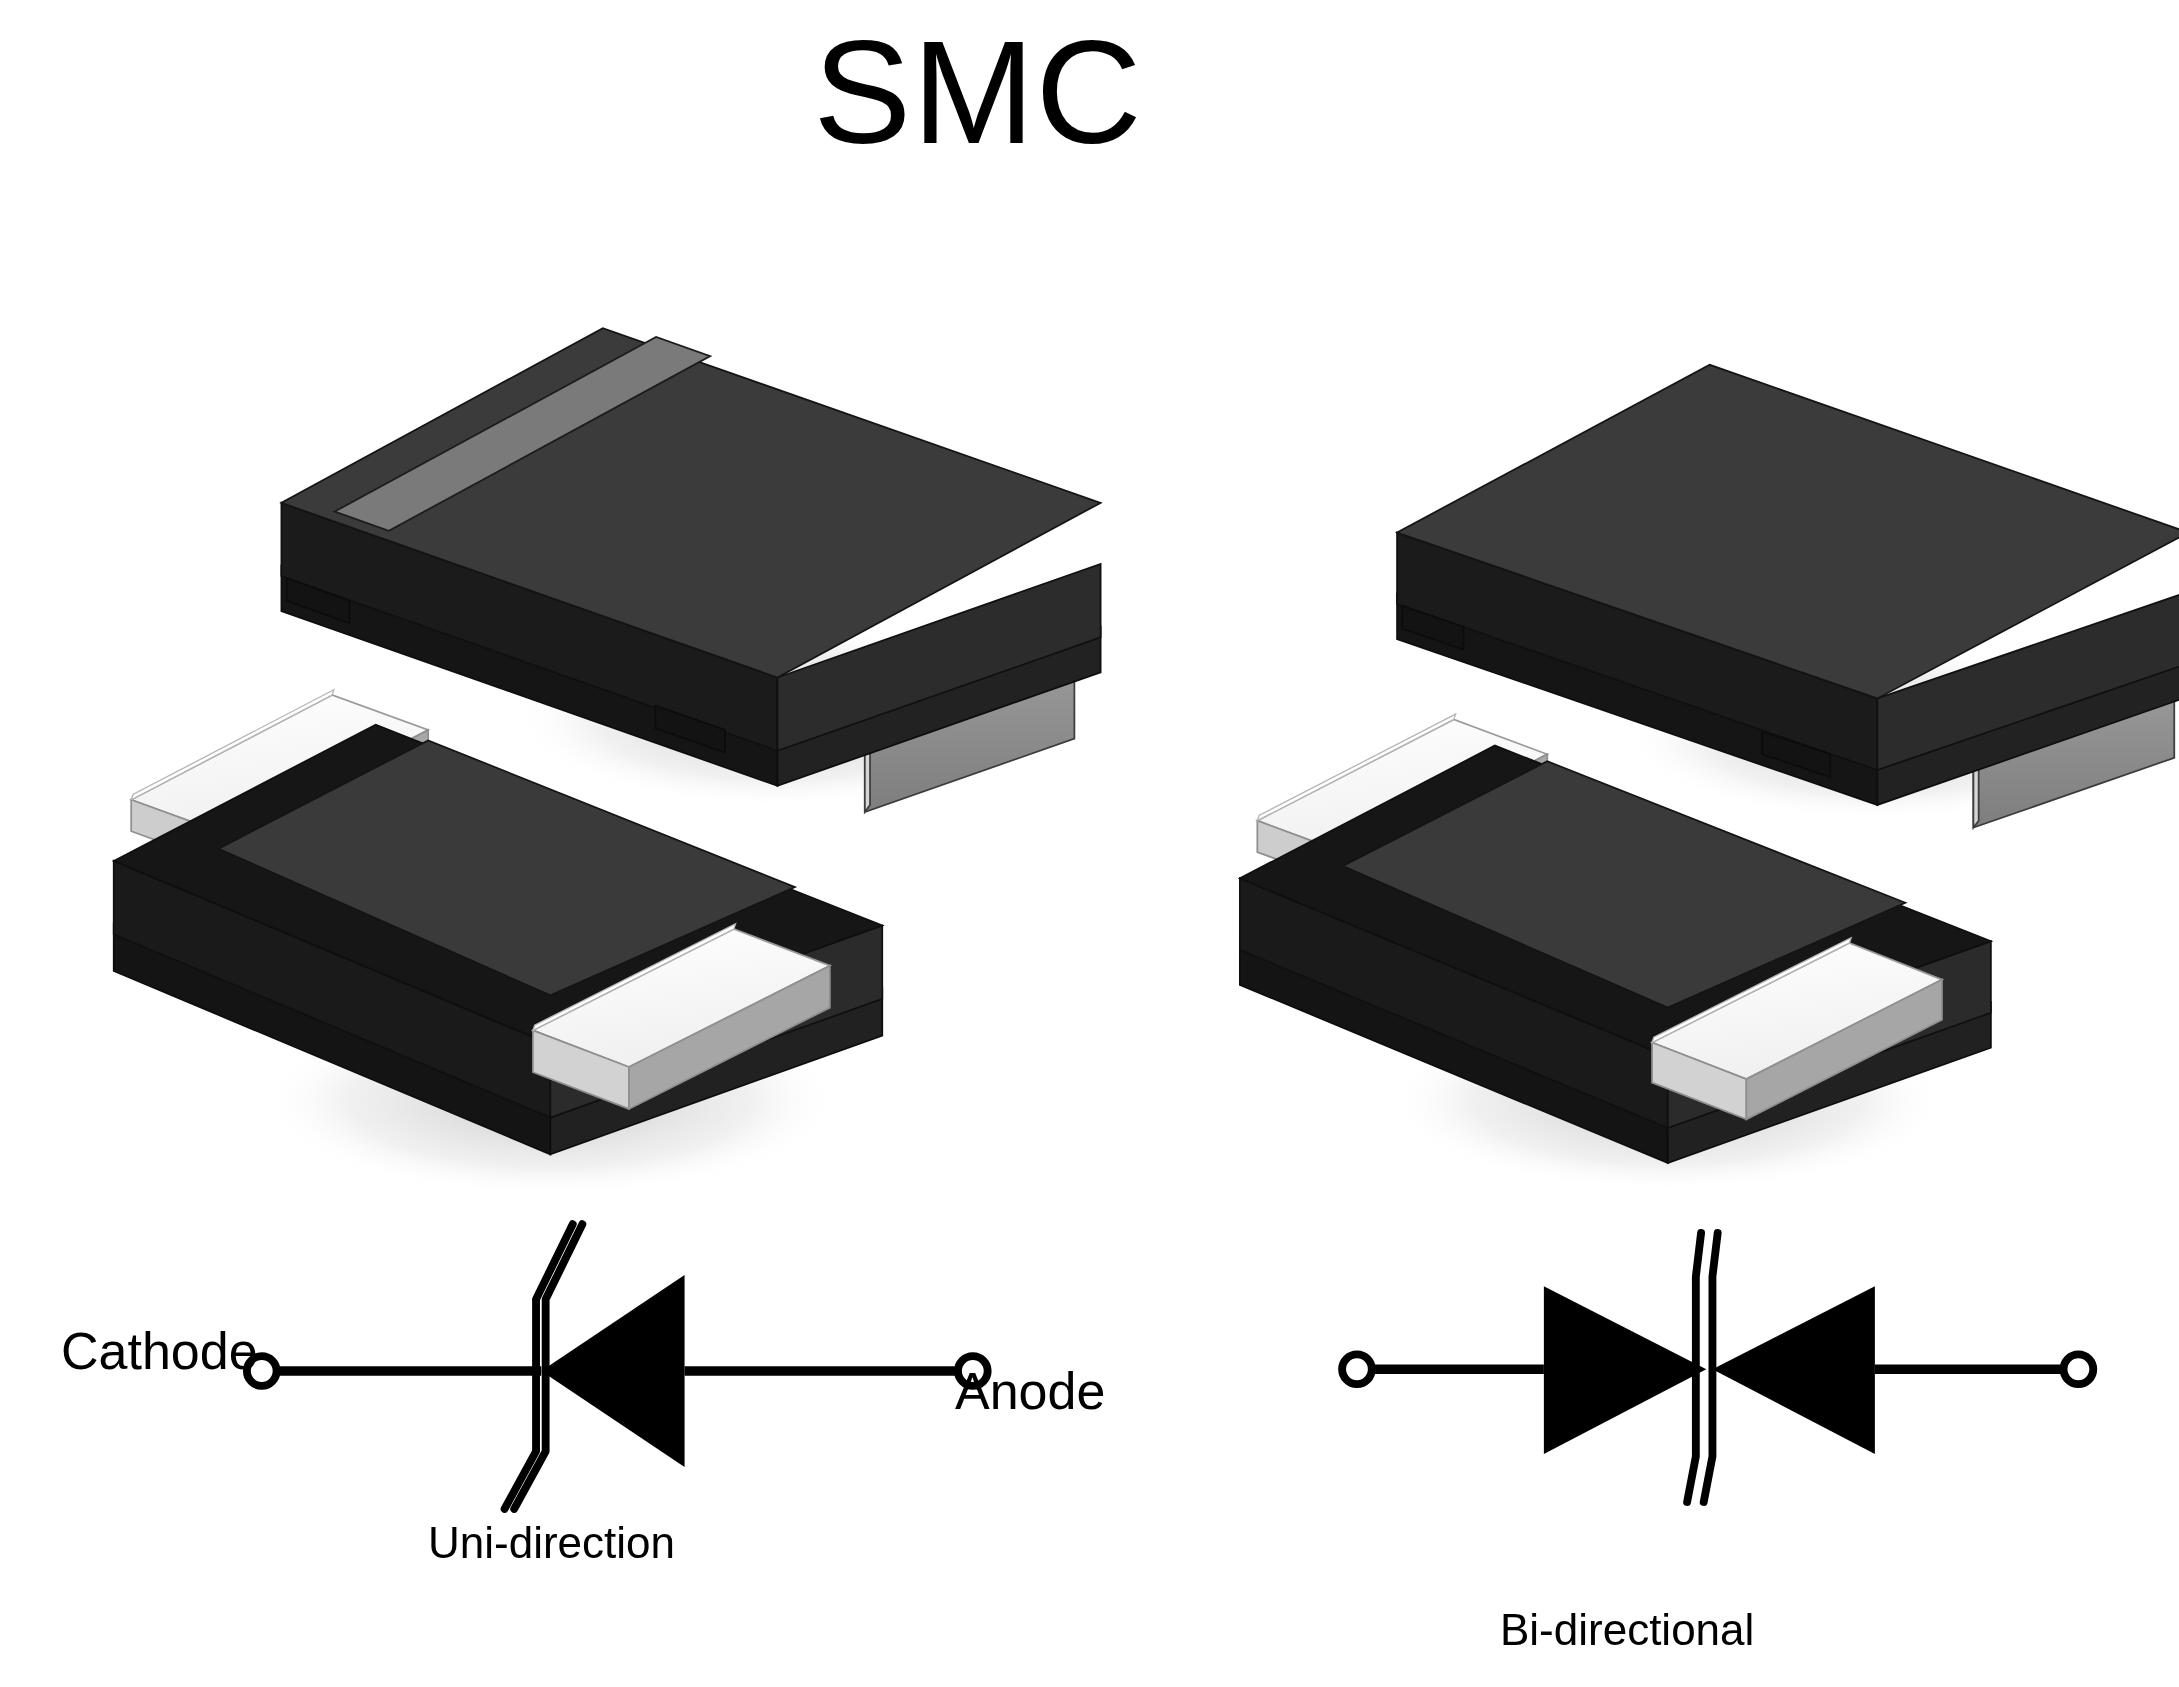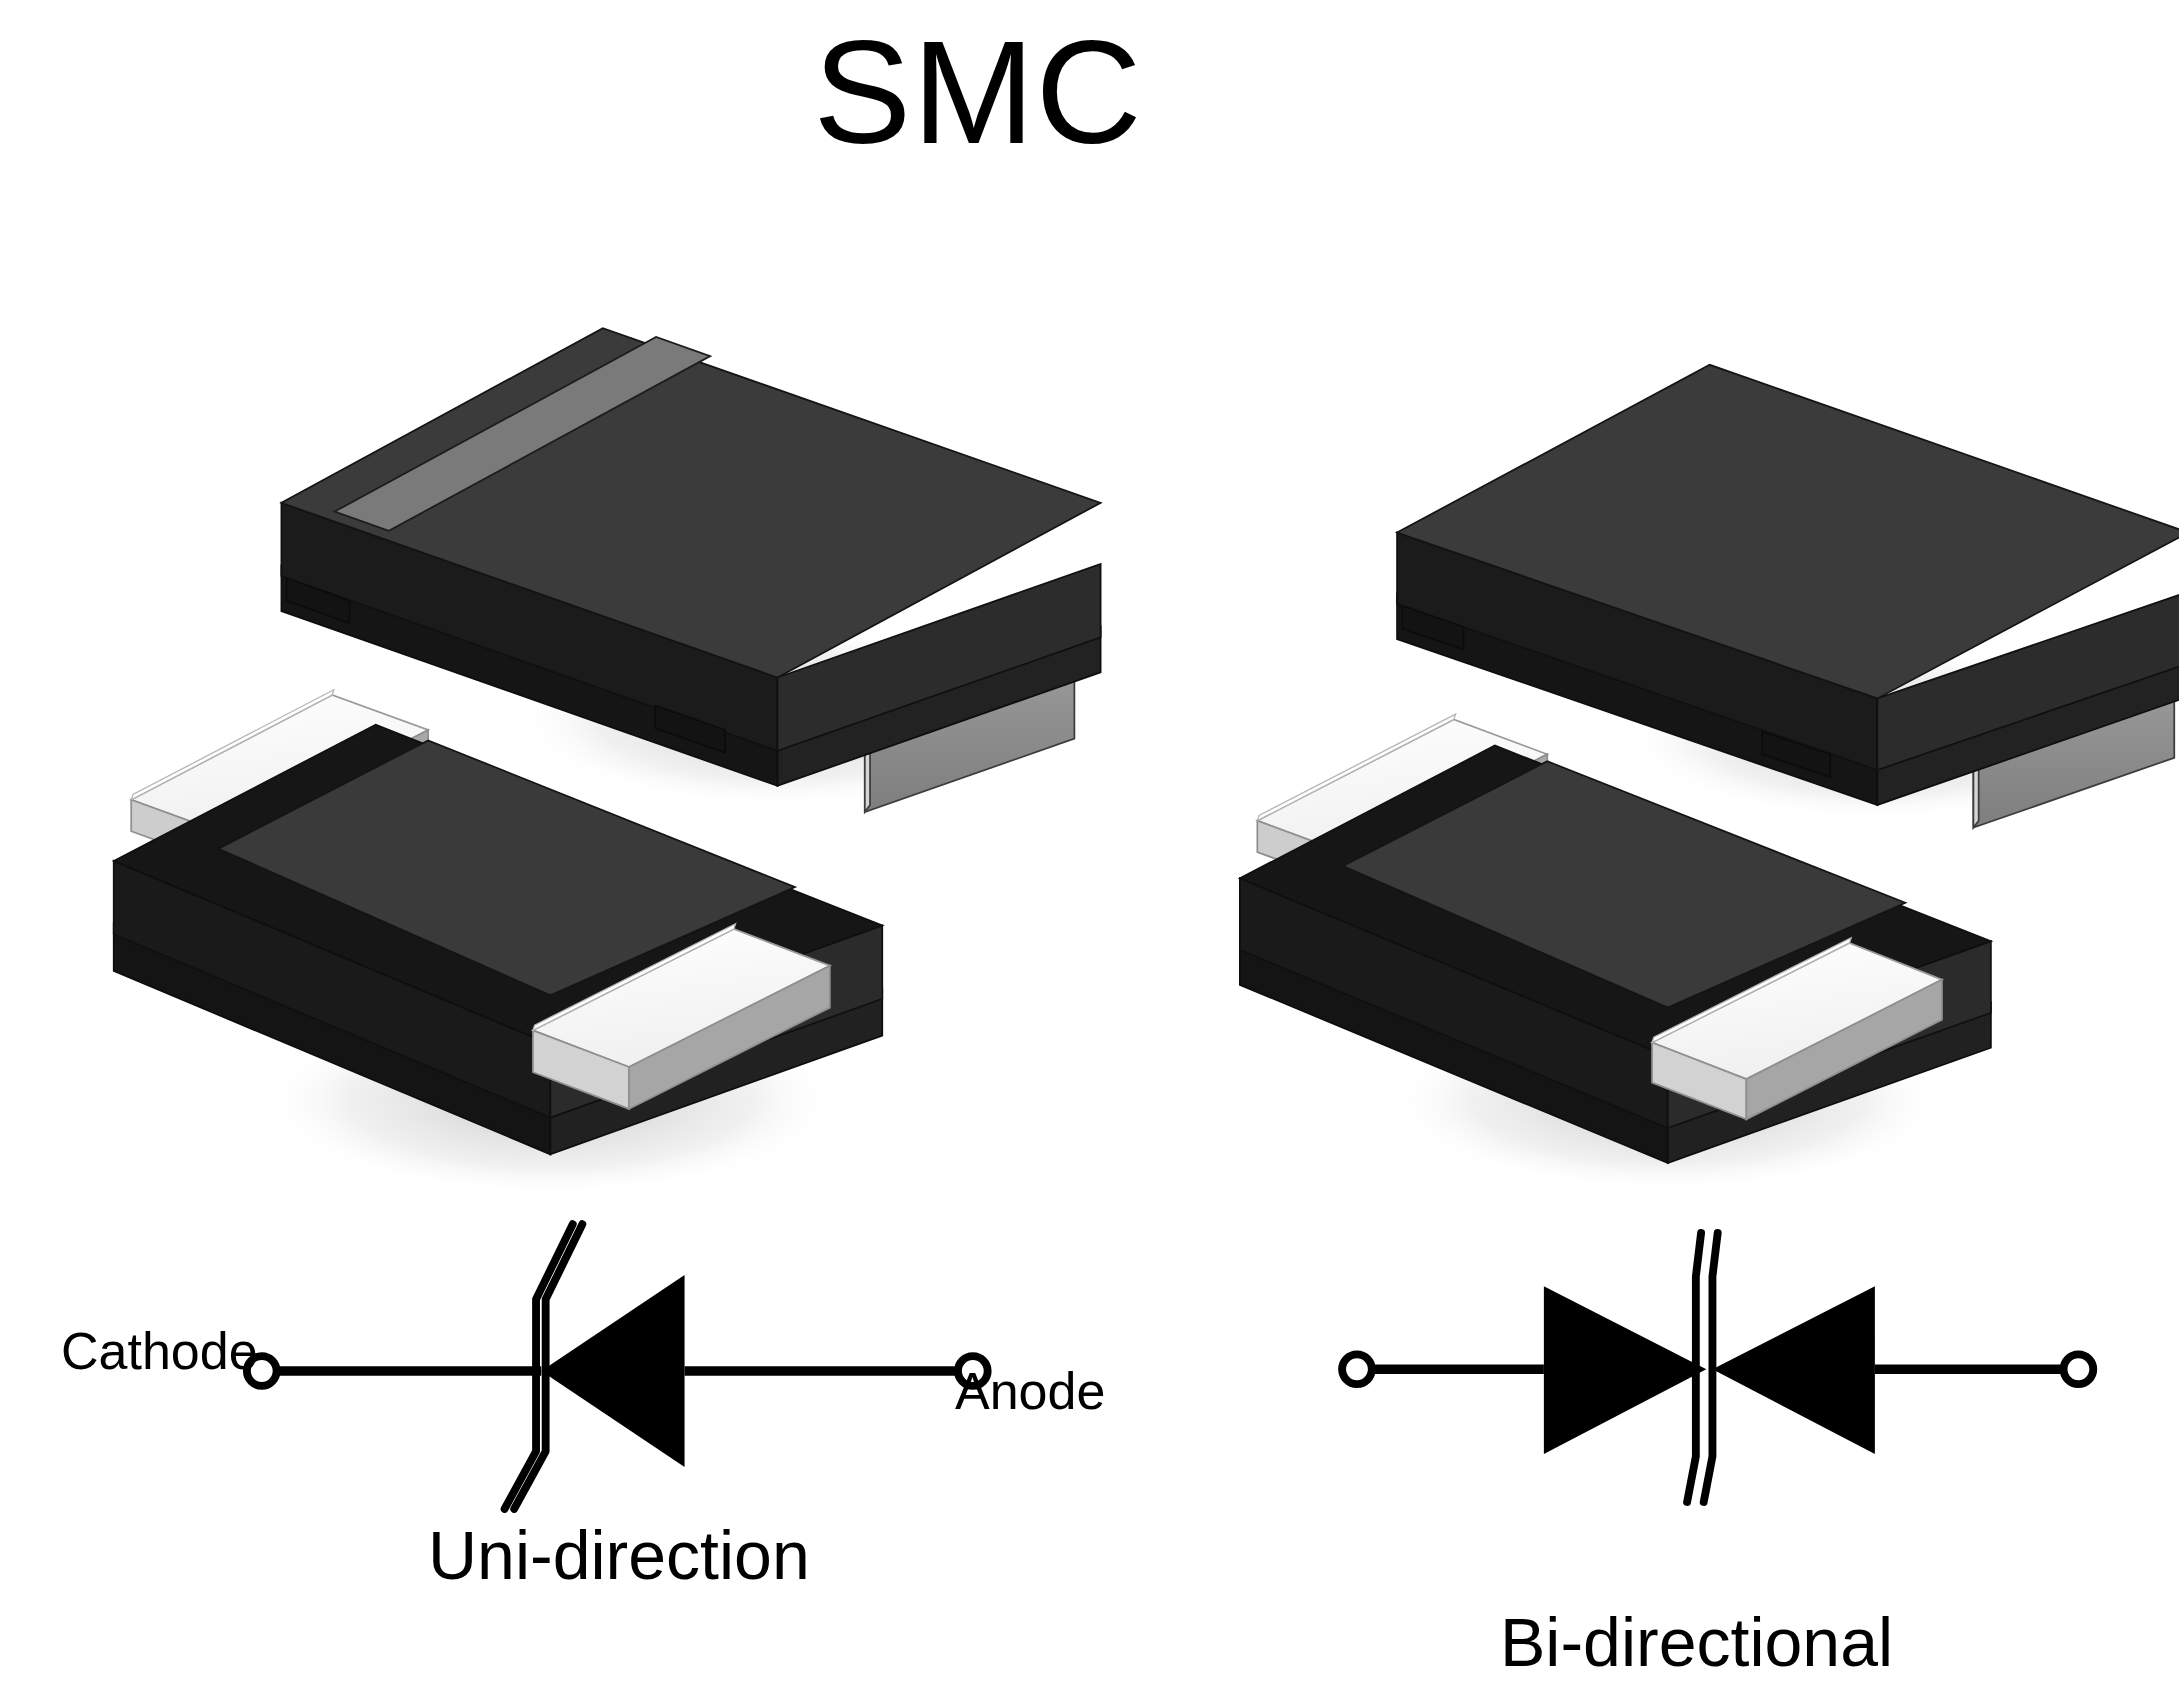--- a/index.html
+++ b/index.html
@@ -55,21 +55,21 @@
     white-space: nowrap;
     color: #000;
     user-select: none;
   }
   #label-cathode { left: 61px;   top: 1325px; }
   #label-anode   { left: 955px; top: 1365px; }
 
   
   .caption {
     position: absolute;
-    font-size: 68px;
+    font-size: 44px;
     line-height: 1;
     font-weight: 400;
     white-space: nowrap;
     color: #000;
     user-select: none;
     text-align: center;
   }
   #caption-uni { left: 428px;  top: 1521px; }
   #caption-bi  { left: 1500px; top: 1608px; }
 </style>

